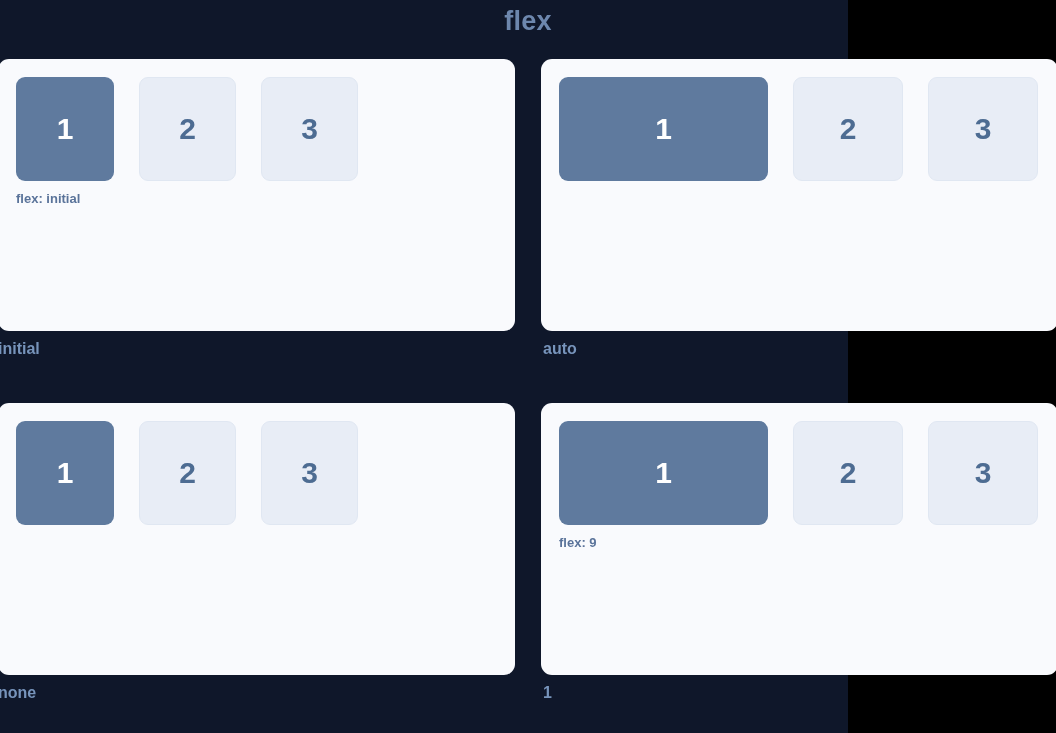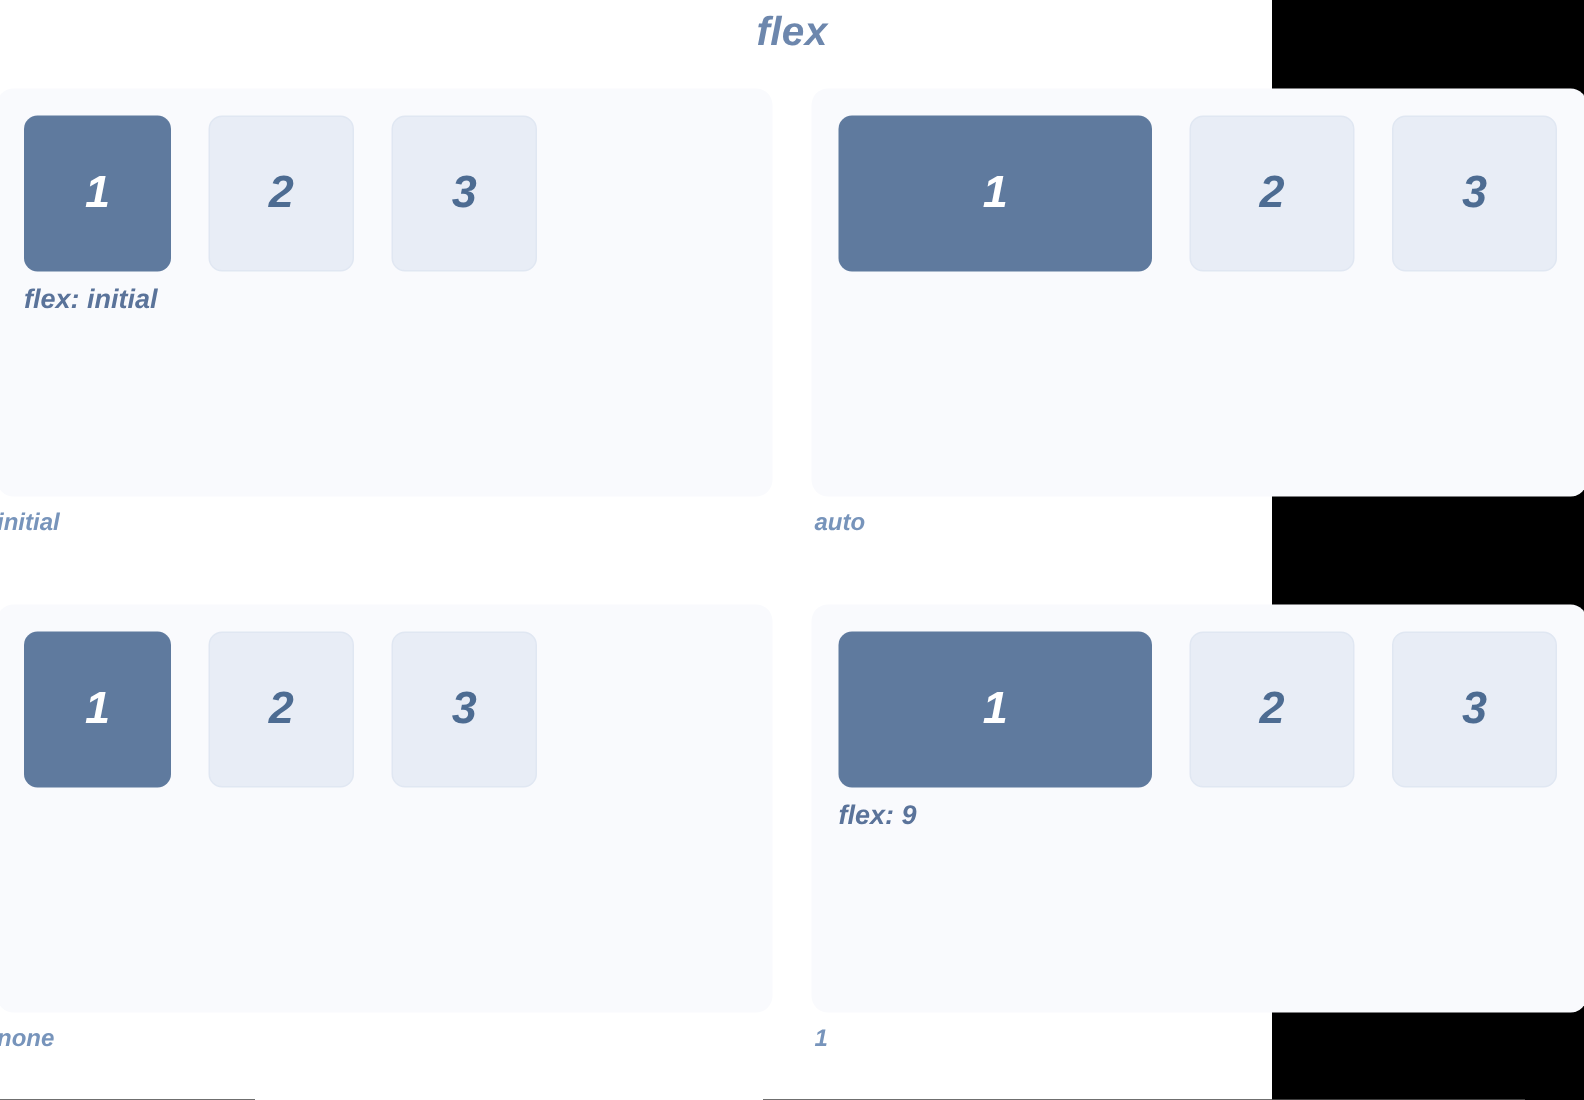--- a/index.html
+++ b/index.html
@@ -12,22 +12,21 @@
   }
   body {
     font-family: "Liberation Sans", sans-serif;
     -webkit-font-smoothing: antialiased;
   }
 
   .page {
     position: relative;
     width: 848px;
     height: 733px;
-    background: #ffffff;
-    font-style: italic;
+    background: #0f172a;
   }
 
   .page-title {
     position: absolute;
     top: 4px;
     left: 0;
     width: 1056px;
     text-align: center;
     font-size: 27px;
     font-weight: bold;
@@ -109,21 +108,21 @@
   .mode-none .box.b1 { flex: none; width: 98px; }
   .mode-none .box.b2,
   .mode-none .box.b3 { flex: none; width: 97px; }
 
   .mode-1 .box.b1 { flex: 1; }
   .mode-1 .box.b2,
   .mode-1 .box.b3 { flex: none; width: 110px; }
 
   .caption {
     margin-top: 10px;
-    font-size: 18px;
+    font-size: 13px;
     font-weight: bold;
     color: #5a739a;
     line-height: 16px;
   }
 
   .cell-label {
     margin-top: 8px;
     font-size: 16px;
     font-weight: bold;
     color: #7794bb;

